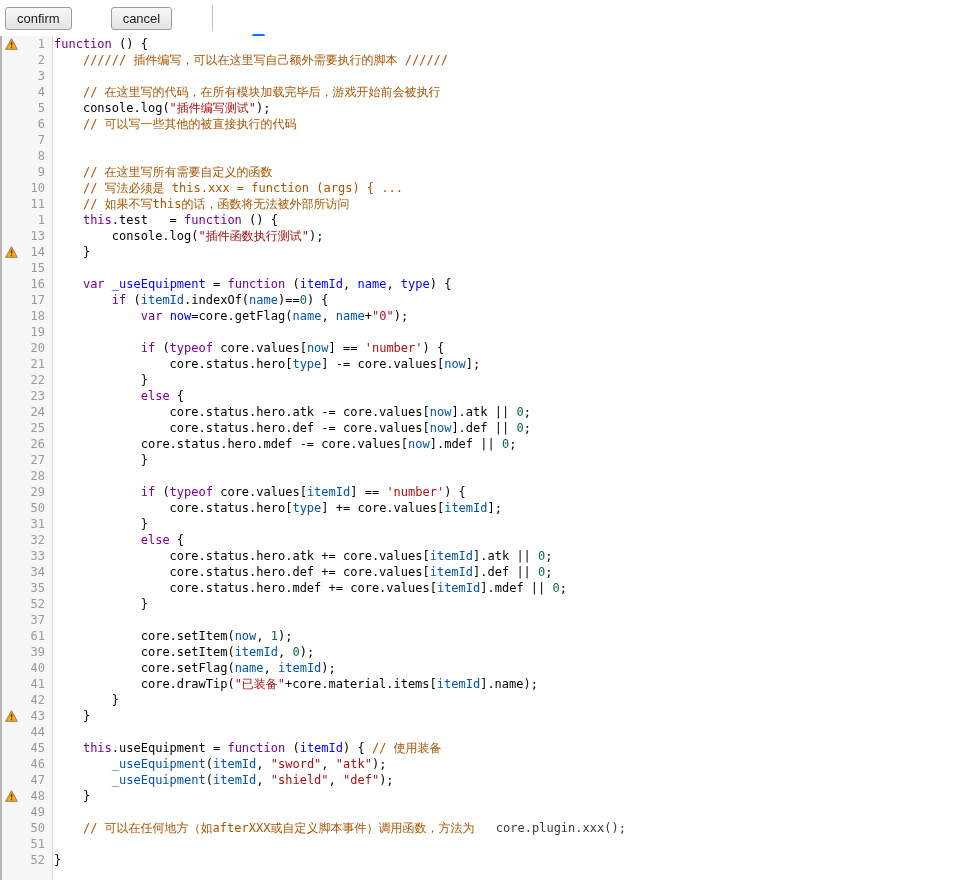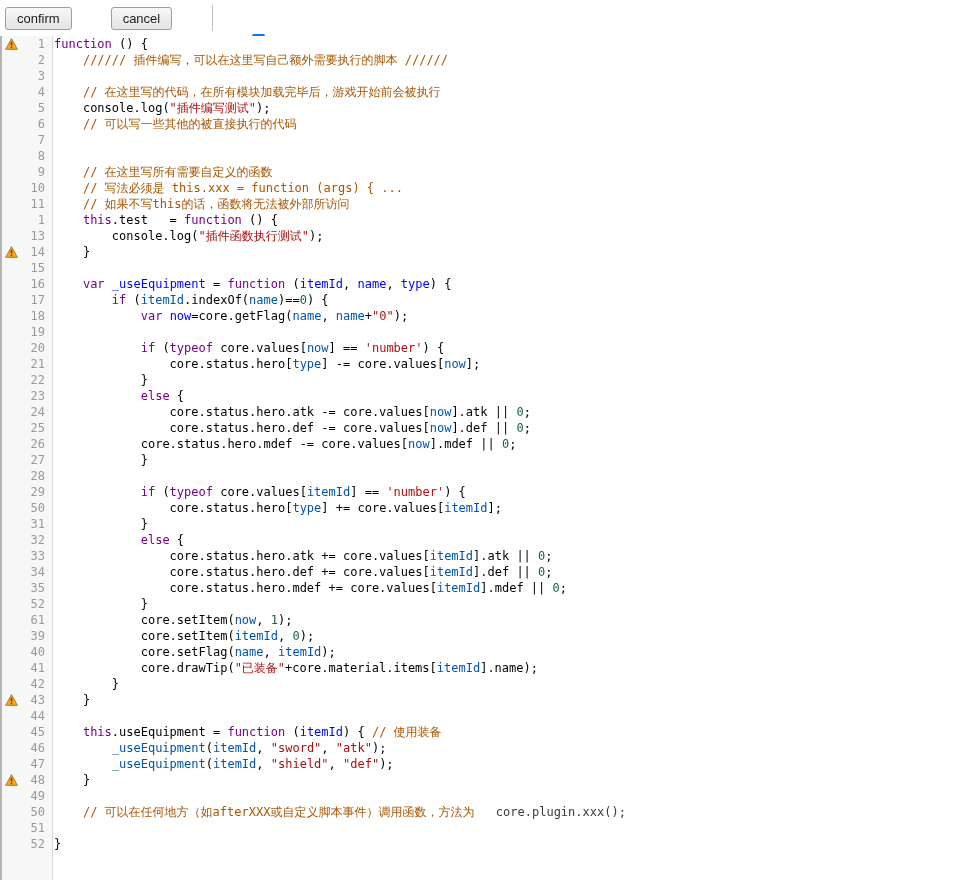--- a/index.html
+++ b/index.html
@@ -256,20 +256,25 @@
         <span class="lineno">35</span>
         <span class="code"><span class="tok-pl">				core.status.hero.mdef += core.values[</span><span class="tok-v2">itemId</span><span class="tok-pl">].mdef || </span><span class="tok-num">0</span><span class="tok-pl">;</span></span>
       </div>
       <div class="line-row">
         <span class="marker"></span>
         <span class="lineno">52</span>
         <span class="code"><span class="tok-pl">			}</span></span>
       </div>
       <div class="line-row">
         <span class="marker"></span>
+        <span class="lineno">37</span>
+        <span class="code"></span>
+      </div>
+      <div class="line-row">
+        <span class="marker"></span>
         <span class="lineno">61</span>
         <span class="code"><span class="tok-pl">			core.setItem(</span><span class="tok-v2">now</span><span class="tok-pl">, </span><span class="tok-num">1</span><span class="tok-pl">);</span></span>
       </div>
       <div class="line-row">
         <span class="marker"></span>
         <span class="lineno">39</span>
         <span class="code"><span class="tok-pl">			core.setItem(</span><span class="tok-v2">itemId</span><span class="tok-pl">, </span><span class="tok-num">0</span><span class="tok-pl">);</span></span>
       </div>
       <div class="line-row">
         <span class="marker"></span>

